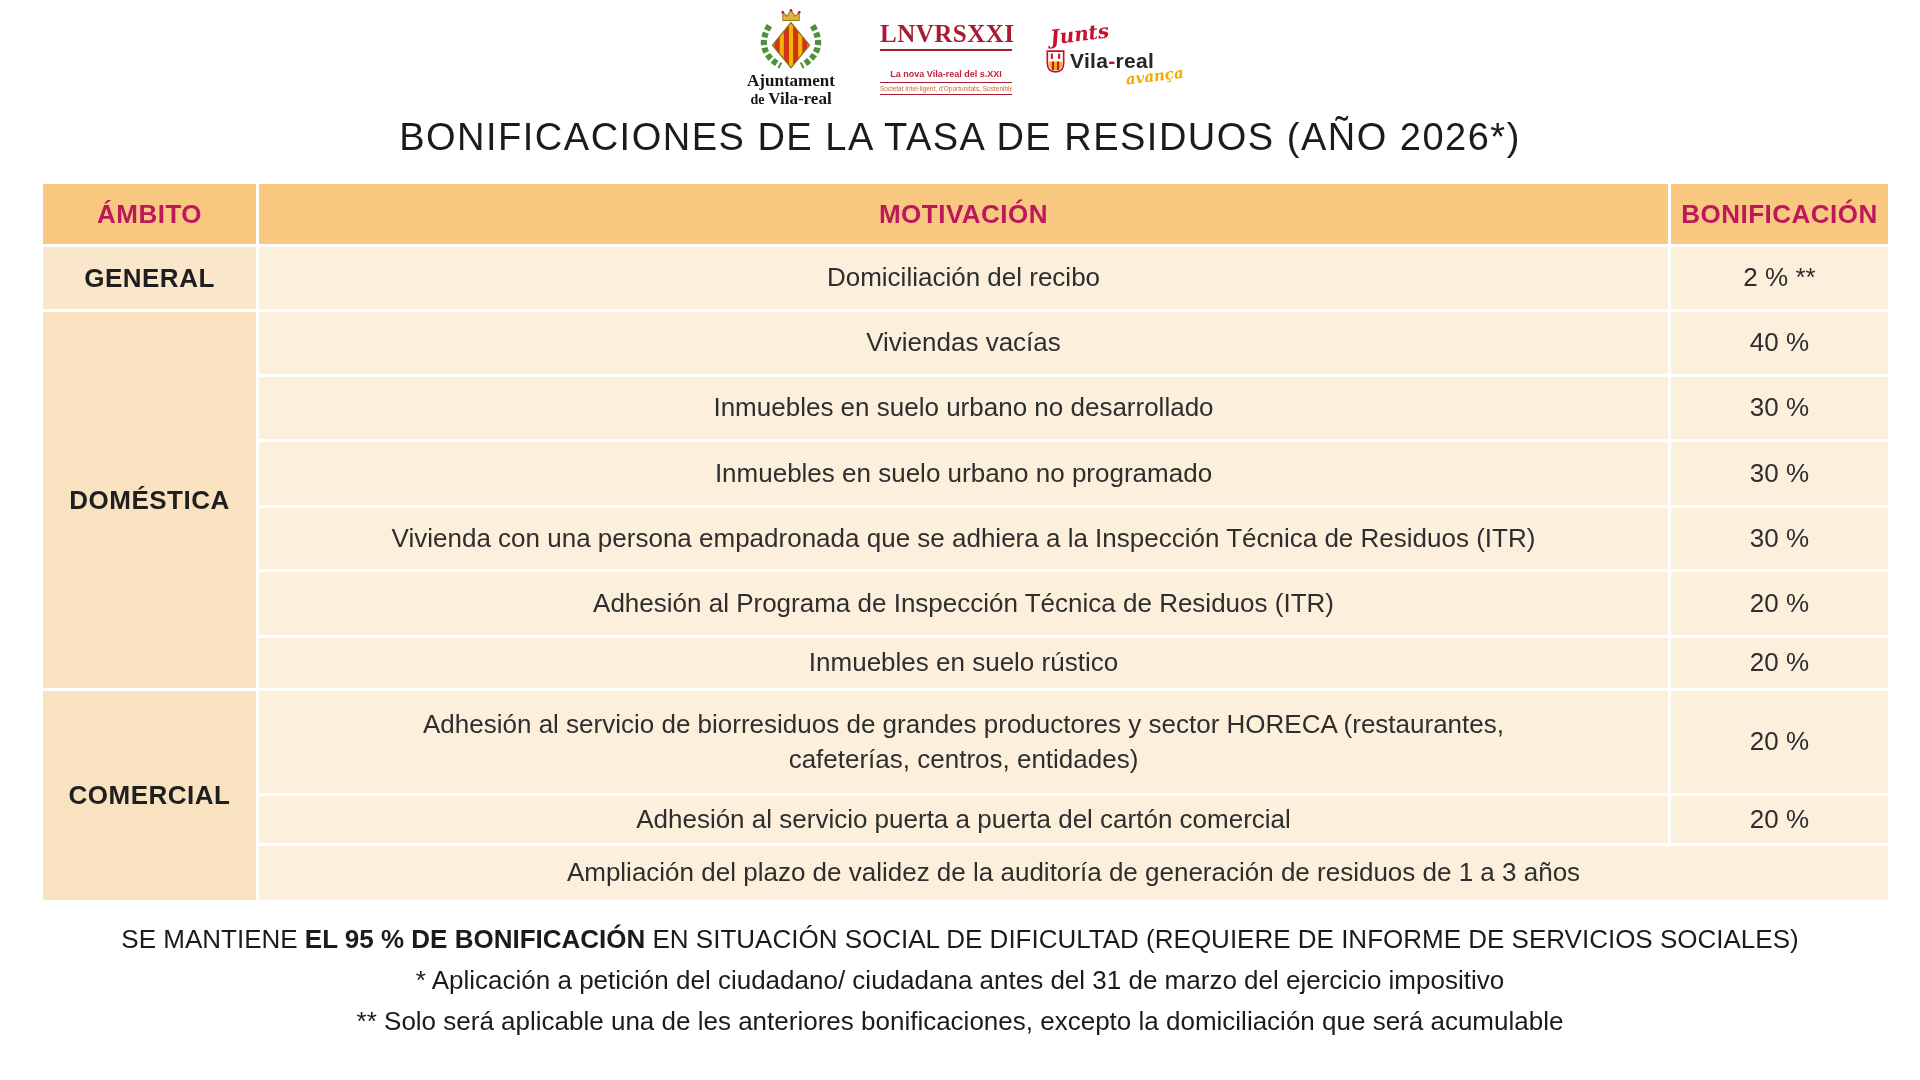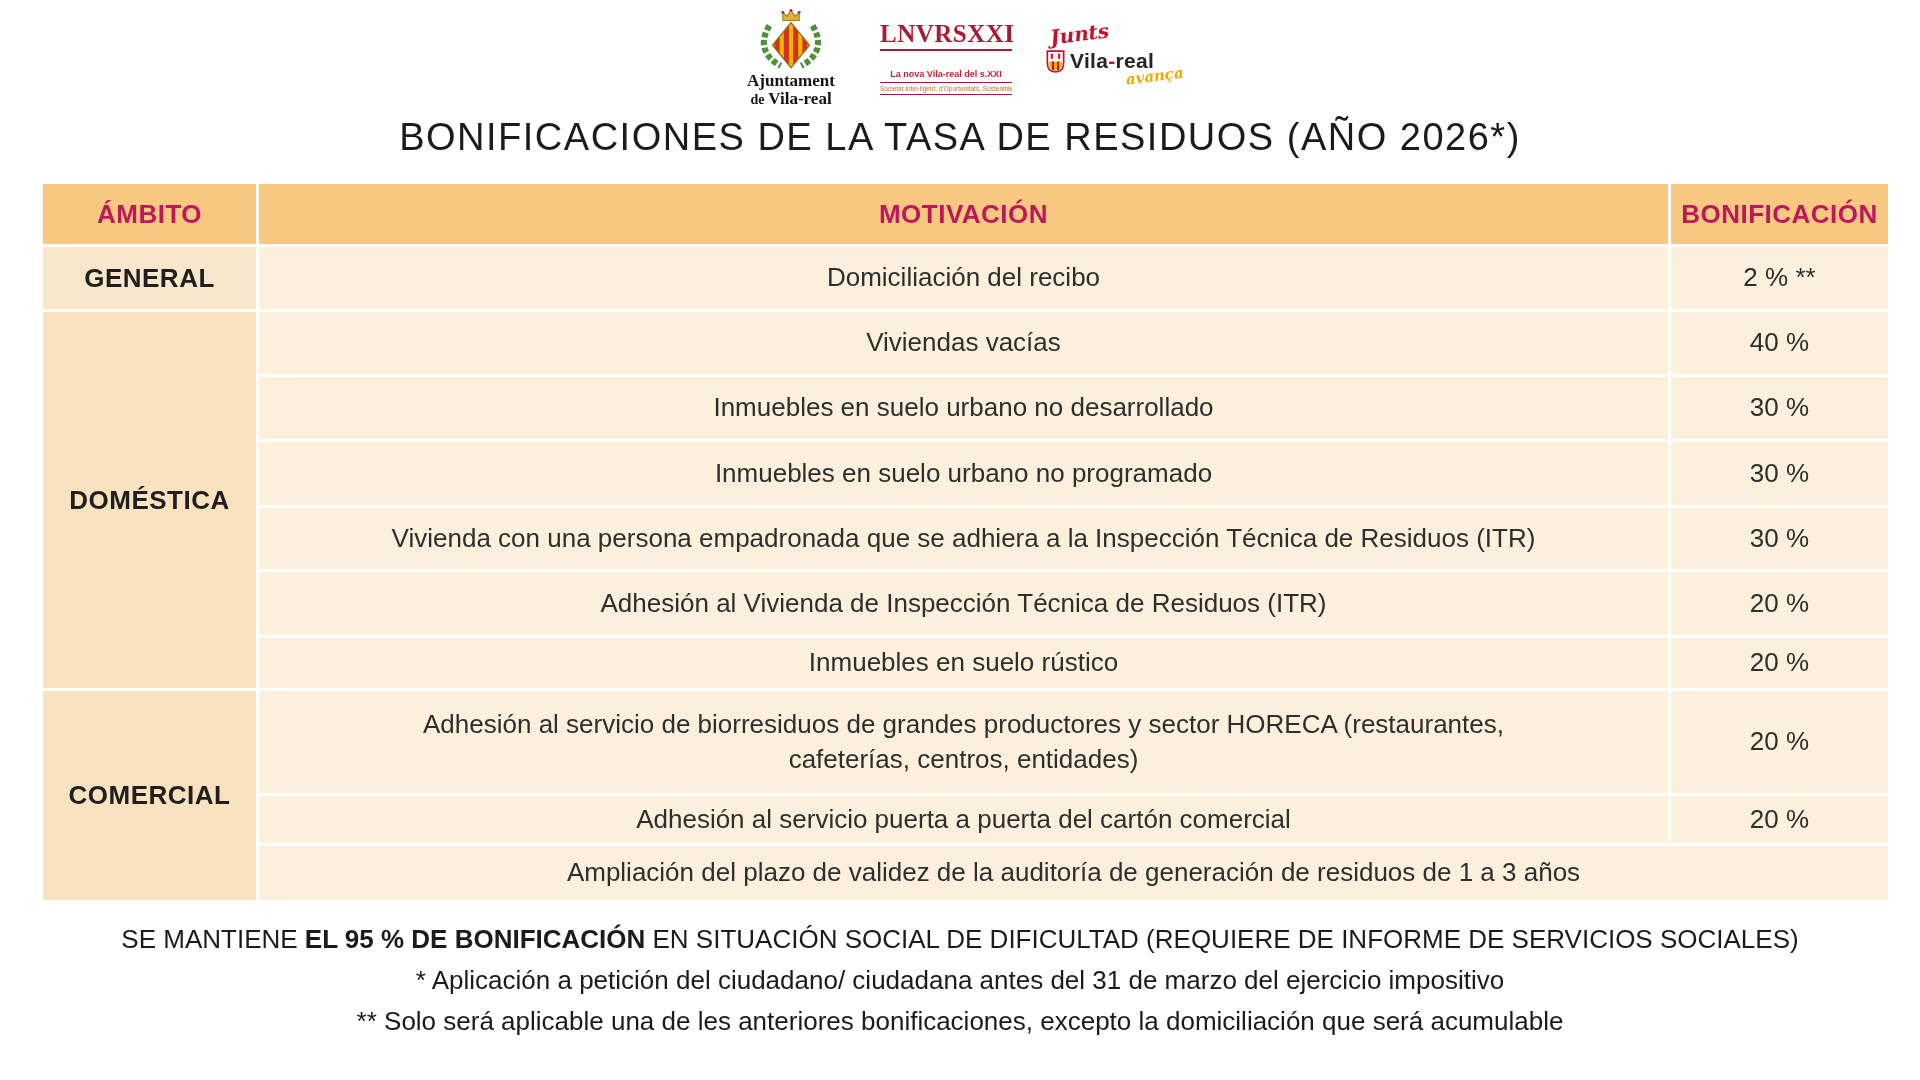--- a/index.html
+++ b/index.html
@@ -134,21 +134,21 @@
       </tr>
       <tr style="height:66px">
         <td class="cell">Inmuebles en suelo urbano no programado</td>
         <td class="cell">30 %</td>
       </tr>
       <tr style="height:64px">
         <td class="cell">Vivienda con una persona empadronada que se adhiera a la Inspección Técnica de Residuos (ITR)</td>
         <td class="cell">30 %</td>
       </tr>
       <tr style="height:66px">
-        <td class="cell">Adhesión al Vivienda de Inspección Técnica de Residuos (ITR)</td>
+        <td class="cell">Adhesión al Programa de Inspección Técnica de Residuos (ITR)</td>
         <td class="cell">20 %</td>
       </tr>
       <tr style="height:53px">
         <td class="cell">Inmuebles en suelo rústico</td>
         <td class="cell">20 %</td>
       </tr>
 
       <tr style="height:105px">
         <td class="ambito" rowspan="3">COMERCIAL</td>
         <td class="cell">

